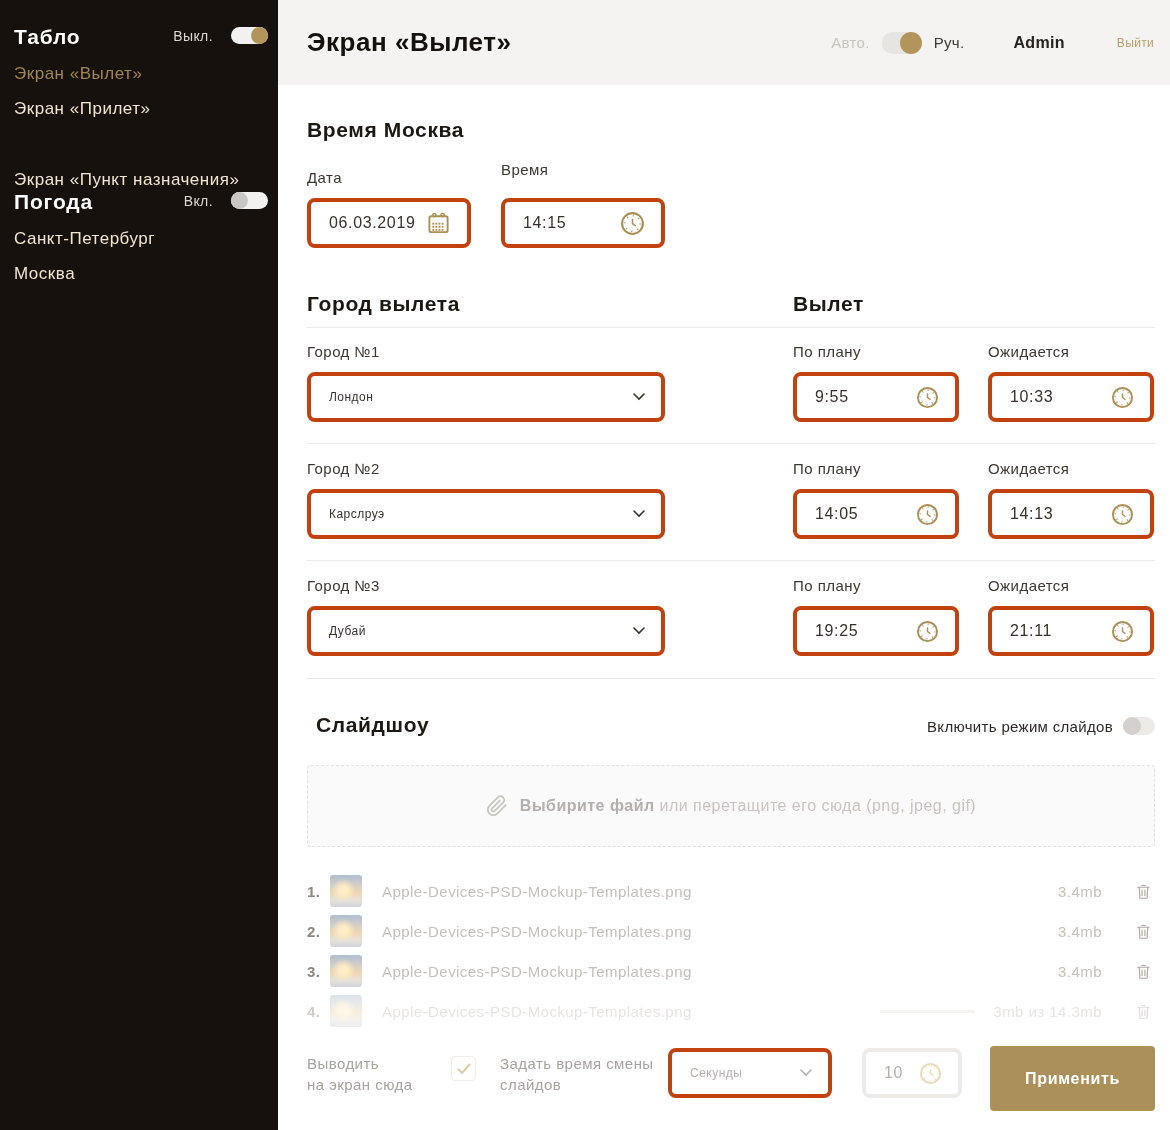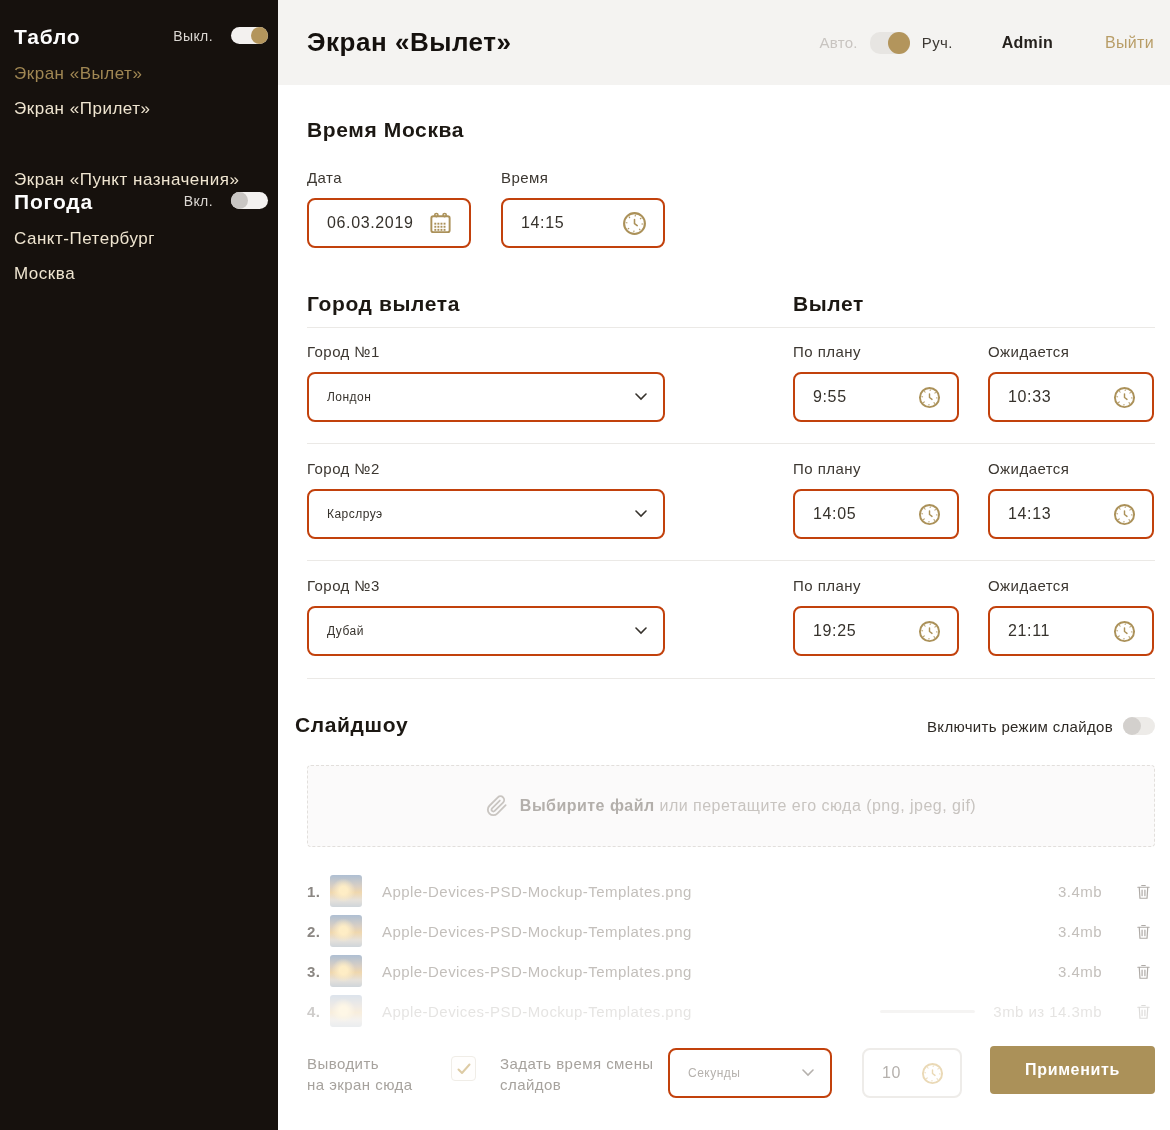--- a/index.html
+++ b/index.html
@@ -24,27 +24,27 @@
 
   
   .header { position:absolute; left:278px; top:0; width:892px; height:85px; background:#f4f3f1; }
   .hd-title { position:absolute; left:29px; top:27px; font-size:26px; font-weight:bold; color:#15110e; letter-spacing:.02em; }
   .hd-right { position:absolute; right:16px; top:0; height:85px; display:flex; align-items:center; }
   .hd-auto { font-size:15px; color:#c8c4c0; }
   .tg-hd { width:40px; height:22px; background:#e7e5e2; margin:0 12px; }
   .tg-hd .knob { width:22px; height:22px; }
   .hd-man { font-size:15px; color:#3c3833; }
   .hd-user { font-size:16px; font-weight:bold; color:#25211d; margin-left:49px; cursor:pointer; }
-  .hd-logout { font-size:16px; color:#b89d67; margin-left:52px; cursor:pointer; }
+  .hd-logout { font-size:12px; color:#b89d67; margin-left:52px; cursor:pointer; }
 
   
   .content { position:absolute; left:278px; top:85px; width:892px; height:1045px; background:#ffffff; }
   .h2 { position:absolute; font-size:21px; font-weight:bold; color:#1c1813; letter-spacing:.03em; }
   .field-label { position:absolute; font-size:15px; color:#3c3731; letter-spacing:.03em; }
-  .input { position:absolute; height:50px; border:2px solid #c2410c; border-radius:8px; background:#fff;
+  .input { position:absolute; height:50px; border:4px solid #c2410c; border-radius:8px; background:#fff;
            display:flex; align-items:center; padding:0 16px 0 18px; }
   .input input { border:0; outline:0; flex:1; min-width:0; font-family:inherit; font-size:16px; color:#36322c; letter-spacing:.04em; background:transparent; }
   .input .icon { flex:0 0 auto; margin-left:8px; display:flex; }
   .select { cursor:pointer; justify-content:space-between; }
   .select .val { font-size:12px; color:#36322c; letter-spacing:.04em; }
   .divider { position:absolute; left:29px; width:848px; height:1px; background:#ebe9e6; }
 
   
   .slides-toggle { position:absolute; right:15px; top:632px; display:flex; align-items:center; gap:10px; }
   .slides-toggle-label { font-size:15px; color:#2e2a25; }
@@ -67,21 +67,21 @@
   .f-size { font-size:15px; color:#c3bfbb; letter-spacing:.03em; white-space:nowrap; }
   .f-size.push { margin-left:auto; }
   .f-progress + .f-size { margin-left:18px; }
   .f-trash { margin-left:33px; width:20px; display:flex; cursor:pointer; }
 
   
   .foot-label { position:absolute; font-size:15px; color:#a6a29d; line-height:21px; white-space:pre-line; letter-spacing:.03em; }
   .checkbox { position:absolute; left:173px; top:971px; width:25px; height:25px; border:1px solid #f0ede7;
               border-radius:4px; background:#fffefd; display:flex; align-items:center; justify-content:center; cursor:pointer; }
   .sel-muted .val { color:#b5b1ad; }
-  .btn-apply { position:absolute; left:712px; top:961px; width:165px; height:48px; border:0; border-radius:4px;
+  .btn-apply { position:absolute; left:712px; top:961px; width:165px; height:65px; border:0; border-radius:4px;
                background:#ab9159; color:#ffffff; font-family:inherit; font-size:16px; font-weight:bold;
                letter-spacing:.04em; cursor:pointer; }
   .muted-input input { color:#b5b1ad; }
 </style>
 </head>
 <body>
 
 <div class="app">
 
   <div class="sidebar">
@@ -145,21 +145,21 @@
               <rect x="13" y="15.4" width="2" height="2"></rect>
               <rect x="16.2" y="15.4" width="2" height="2"></rect>
               <rect x="6.6" y="18.6" width="2" height="2"></rect>
               <rect x="9.8" y="18.6" width="2" height="2"></rect>
               <rect x="13" y="18.6" width="2" height="2"></rect>
               <rect x="16.2" y="18.6" width="2" height="2"></rect>
             </g>
           </svg>
       </span>
     </div>
-    <div class="field-label" style="left:223px; top:84px;">Время</div>
+    <div class="field-label" style="left:223px; top:76px;">Время</div>
     <div class="input" style="left:223px; top:113px; width:164px;">
       <input value="14:15" style="">
       <span class="icon">
         <svg width="25" height="25" viewBox="0 0 24 24">
             <circle cx="12" cy="12" r="10" fill="none" stroke="#ab9159" stroke-width="2"></circle>
             <circle cx="12" cy="12" r="7.6" fill="none" stroke="#ab9159" stroke-width="1.7" stroke-dasharray="1 4.97"></circle>
             <path d="M12 8.2v3.8l2.6 2" fill="none" stroke="#ab9159" stroke-width="1.5" stroke-linecap="round"></path>
           </svg>
       </span>
     </div>
@@ -260,21 +260,21 @@
       <span class="icon">
           <svg width="23" height="23" viewBox="0 0 24 24">
             <circle cx="12" cy="12" r="10" fill="none" stroke="#ab9159" stroke-width="2"></circle>
             <circle cx="12" cy="12" r="7.6" fill="none" stroke="#ab9159" stroke-width="1.7" stroke-dasharray="1 4.97"></circle>
             <path d="M12 8.2v3.8l2.6 2" fill="none" stroke="#ab9159" stroke-width="1.5" stroke-linecap="round"></path>
           </svg>
         </span>
     </div>
     <div class="divider" style="top:593px;"></div>
 
-    <div class="h2" style="left:17px; top:628px;">Слайдшоу</div>
+    <div class="h2" style="left:38px; top:628px;">Слайдшоу</div>
     <div class="slides-toggle">
       <span class="slides-toggle-label">Включить режим слайдов</span>
       <span class="toggle tg-slides">
           <span class="knob knob-left"></span>
         </span>
     </div>
 
     <div class="upload">
       <span style="display:flex;">
           <svg width="22" height="22" viewBox="0 0 24 24">

